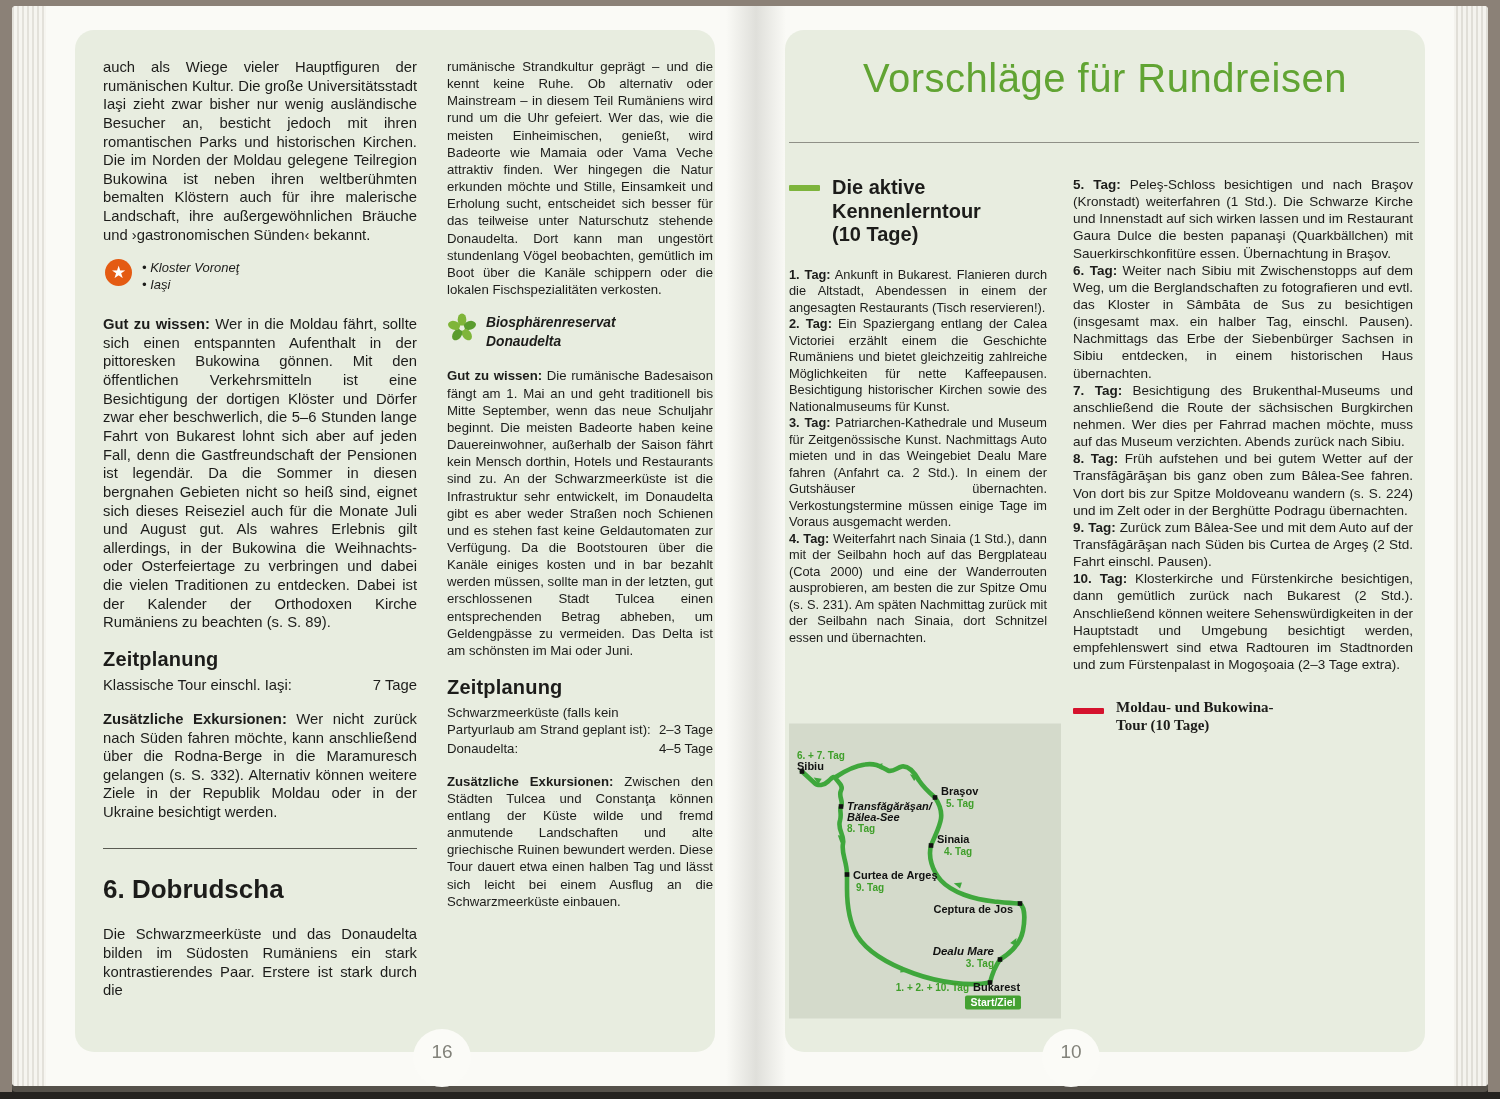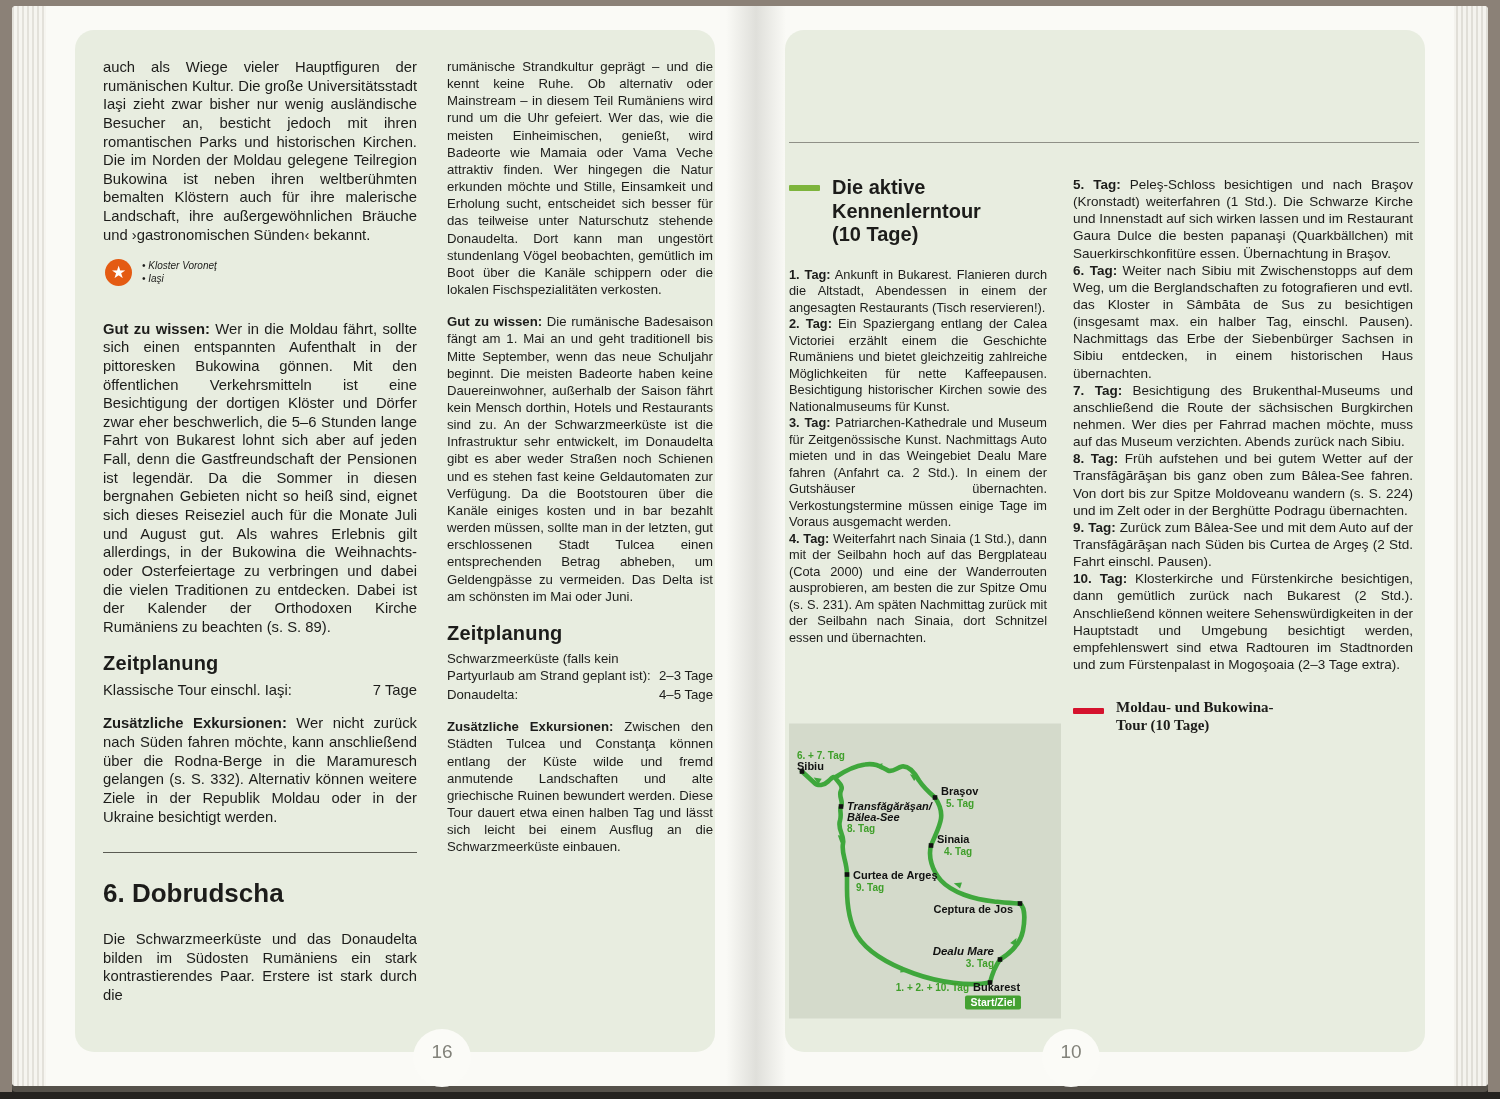--- a/index.html
+++ b/index.html
@@ -38,21 +38,21 @@
   .rule{border:none;border-top:1.6px solid #5a5b53;margin:26px 0 0 0;}
   .zp-row{display:flex;justify-content:space-between;align-items:flex-end;margin:0 0 2px 0;}
   .zp-label{text-align:left;}
   .zp-value{white-space:nowrap;padding-left:8px;}
   .zp-wrap{margin-bottom:15px;}
   .poi{display:flex;gap:10px;margin:6px 0 18px 2px;text-align:left;}
   .poi-star{
     width:27px;height:27px;border-radius:50%;background:#e45b13;flex:0 0 27px;
     display:flex;align-items:center;justify-content:center;color:#fff;font-size:17px;line-height:1;
   }
-  .poi ul{list-style:none;margin:1px 0 16px 0;padding:0;font-style:italic;font-size:10px;}
+  .poi ul{list-style:none;margin:1px 0 4px 0;padding:0;font-style:italic;font-size:13px;}
   .poi li::before{content:"• ";}
   .reserve{display:flex;gap:9px;margin:4px 0 16px 0;text-align:left;}
   .reserve-name{font-style:italic;font-weight:bold;font-size:13.8px;line-height:1.35;padding-top:1px;}
   
   .r-title{position:absolute;left:0;top:26px;width:100%;text-align:center;
     font-size:40px;color:#61a433;letter-spacing:.5px;}
   .r-rule{position:absolute;left:4px;top:104px;width:630px;border:none;border-top:1.4px solid #8f9087;}
   .col-r1{left:4px;top:146px;width:258px;font-size:12.8px;line-height:1.29;}
   .col-r2{left:288px;top:146px;width:340px;font-size:13.5px;line-height:1.27;}
   .tour-head{display:flex;gap:12px;text-align:left;margin-bottom:20px;}
@@ -120,40 +120,57 @@
       <p><b class="lead">Zusätzliche Exkursionen:</b> <span>Wer nicht zurück nach Süden fahren möchte, kann anschließend über die Rodna-Berge in die Maramuresch gelangen (s. S. 332). Alternativ können weitere Ziele in der Republik Moldau oder in der Ukraine besichtigt werden.</span></p>
 
       <hr class="rule">
       <h2 class="section">6. Dobrudscha</h2>
       <p><span>Die Schwarzmeerküste und das Donaudelta bilden im Südosten Rumäniens ein stark kontrastierendes Paar. Erstere ist stark durch die</span></p>
     </div>
 
     <div class="col col-l2">
       <p><span>rumänische Strandkultur geprägt – und die kennt keine Ruhe. Ob alternativ oder Mainstream – in diesem Teil Rumäniens wird rund um die Uhr gefeiert. Wer das, wie die meisten Einheimischen, genießt, wird Badeorte wie Mamaia oder Vama Veche attraktiv finden. Wer hingegen die Natur erkunden möchte und Stille, Einsamkeit und Erholung sucht, entscheidet sich besser für das teilweise unter Naturschutz stehende Donaudelta. Dort kann man ungestört stundenlang Vögel beobachten, gemütlich im Boot über die Kanäle schippern oder die lokalen Fischspezialitäten verkosten.</span></p>
 
+      <div class="reserve">
+        <svg width="30" height="30" viewBox="0 0 24 24">
+          <g>
+            <ellipse cx="12" cy="5.4" rx="3.5" ry="5" fill="#7fb539"></ellipse>
+            <ellipse cx="12" cy="5.4" rx="3.5" ry="5" fill="#5a9c2e" transform="rotate(72 12 12)"></ellipse>
+            <ellipse cx="12" cy="5.4" rx="3.5" ry="5" fill="#7fb539" transform="rotate(144 12 12)"></ellipse>
+            <ellipse cx="12" cy="5.4" rx="3.5" ry="5" fill="#5a9c2e" transform="rotate(216 12 12)"></ellipse>
+            <ellipse cx="12" cy="5.4" rx="3.5" ry="5" fill="#7fb539" transform="rotate(288 12 12)"></ellipse>
+            <circle cx="12" cy="12" r="2" fill="#e8ede0"></circle>
+          </g>
+        </svg>
+        <div class="reserve-name">
+          <div>Biosphärenreservat</div>
+          <div>Donaudelta</div>
+        </div>
+      </div>
 
       <p><b class="lead">Gut zu wissen:</b> <span>Die rumänische Badesaison fängt am 1. Mai an und geht traditionell bis Mitte September, wenn das neue Schuljahr beginnt. Die meisten Badeorte haben keine Dauereinwohner, außerhalb der Saison fährt kein Mensch dorthin, Hotels und Restaurants sind zu. An der Schwarzmeerküste ist die Infrastruktur sehr entwickelt, im Donaudelta gibt es aber weder Straßen noch Schienen und es stehen fast keine Geldautomaten zur Verfügung. Da die Bootstouren über die Kanäle einiges kosten und in bar bezahlt werden müssen, sollte man in der letzten, gut erschlossenen Stadt Tulcea einen entsprechenden Betrag abheben, um Geldengpässe zu vermeiden. Das Delta ist am schönsten im Mai oder Juni.</span></p>
 
       <h3 class="sub">Zeitplanung</h3>
       <div class="zp-wrap">
         <div class="zp-row">
           <span class="zp-label" style="max-width:210px">Schwarzmeerküste (falls kein Partyurlaub am Strand geplant ist):</span>
           <span class="zp-value">2–3 Tage</span>
         </div>
         <div class="zp-row">
           <span class="zp-label">Donaudelta:</span>
           <span class="zp-value">4–5 Tage</span>
         </div>
       </div>
 
       <p><b class="lead">Zusätzliche Exkursionen:</b> <span>Zwischen den Städten Tulcea und Constanţa können entlang der Küste wilde und fremd anmutende Landschaften und alte griechische Ruinen bewundert werden. Diese Tour dauert etwa einen halben Tag und lässt sich leicht bei einem Ausflug an die Schwarzmeerküste einbauen.</span></p>
     </div>
   </div>
 
   <div class="panel panel-right">
+    <div class="r-title">Vorschläge für Rundreisen</div>
     <hr class="r-rule">
 
     <div class="col col-r1">
       <div class="tour-head">
         <div class="tour-dash dash-green"></div>
         <div class="t">
           <div>Die aktive</div>
           <div>Kennenlerntour</div>
           <div>(10 Tage)</div>
         </div>

